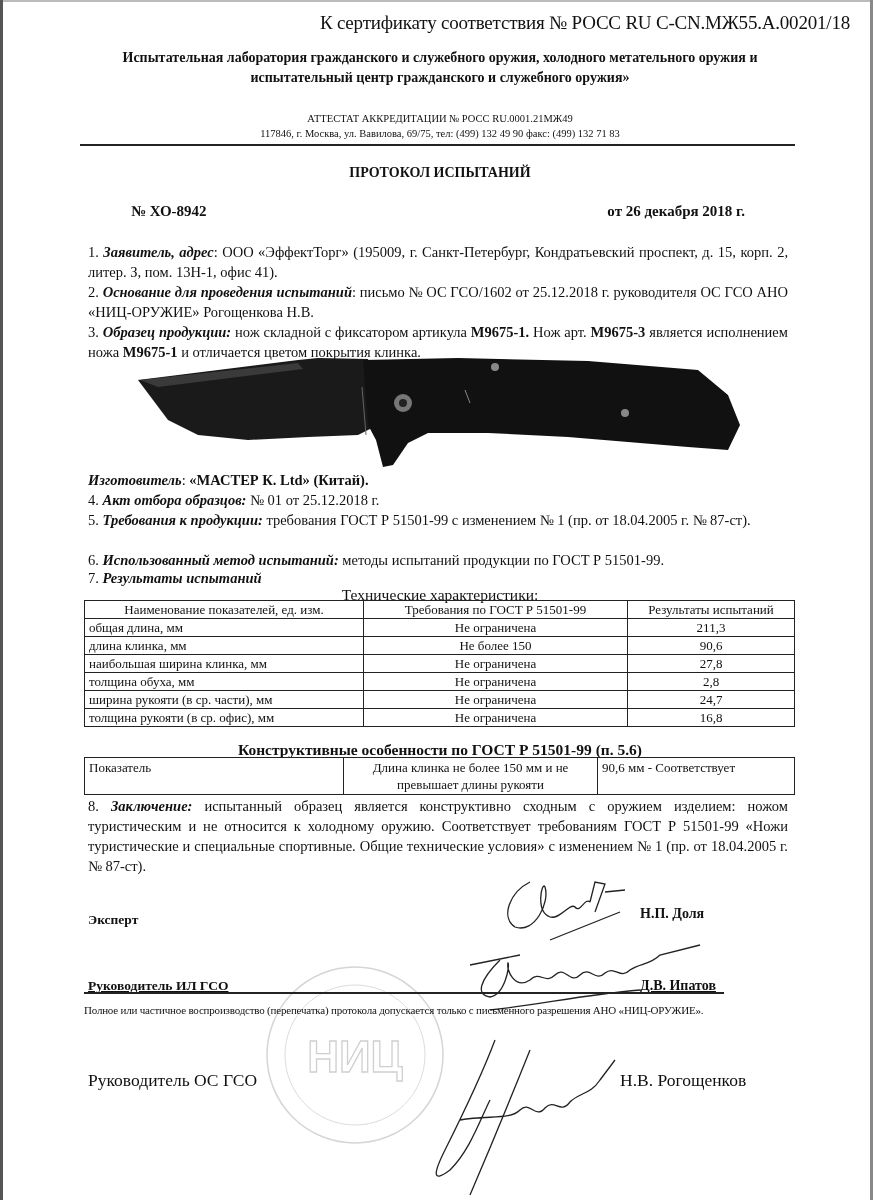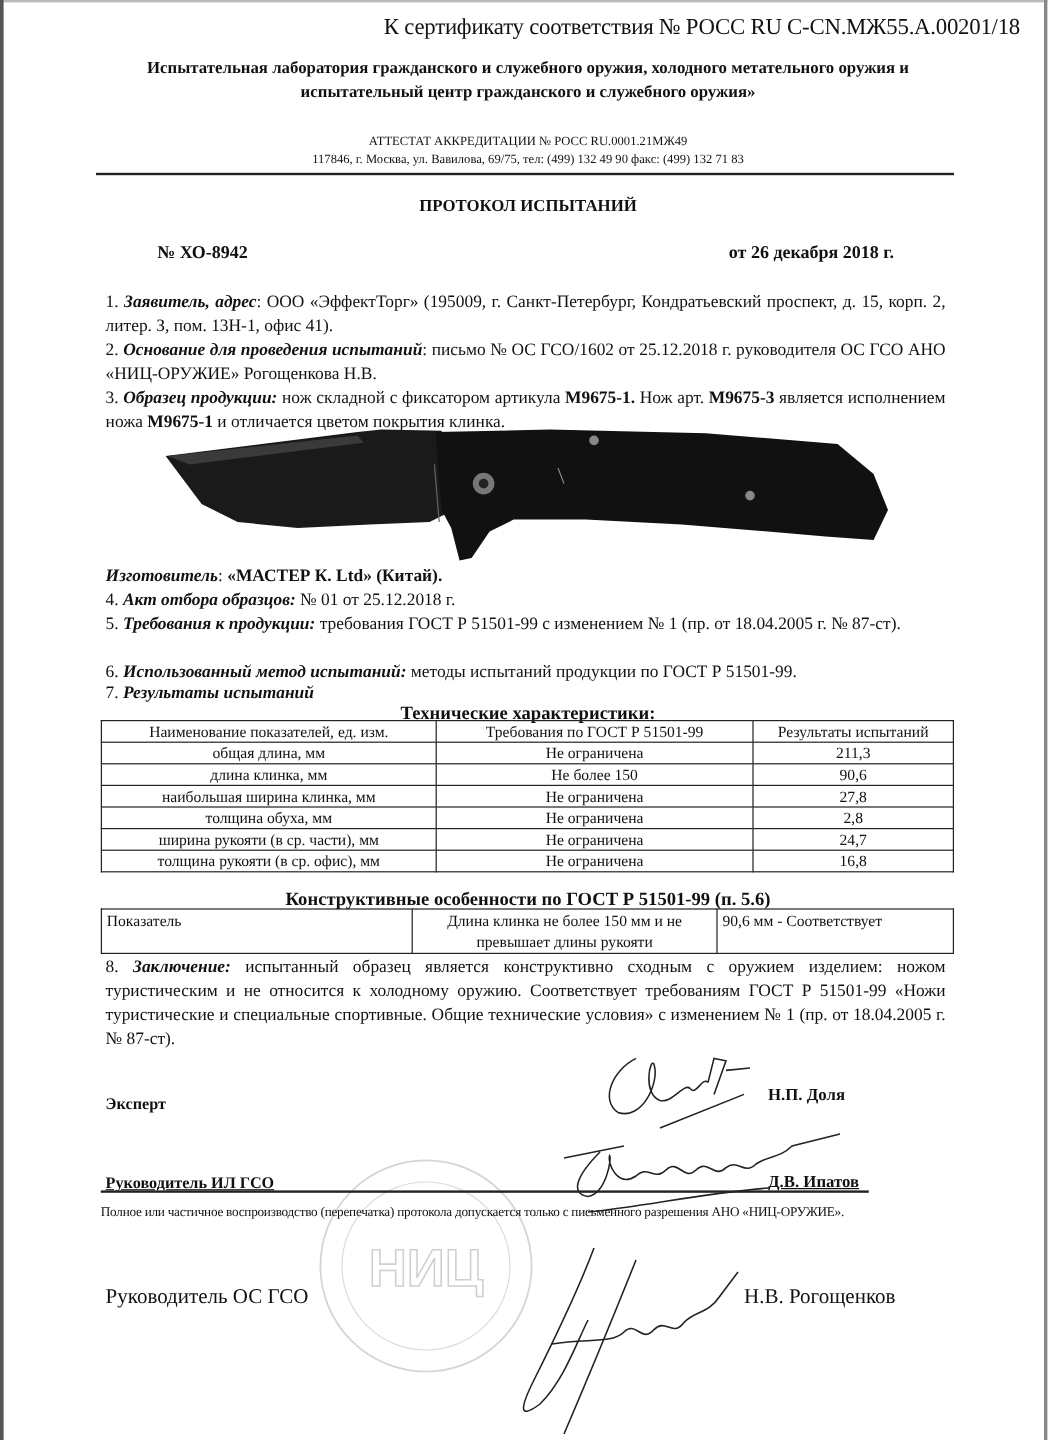--- a/index.html
+++ b/index.html
@@ -24,26 +24,26 @@
                 font-weight: bold; font-size: 15px; }
 
   .para { position: absolute; left: 88px; width: 700px; font-size: 14.5px; line-height: 20px;
           text-align: justify; }
   .para .lbl { font-weight: bold; font-style: italic; }
   .para .b { font-weight: bold; }
 
   .knife { position: absolute; left: 128px; top: 355px; width: 630px; height: 115px; }
 
   .tbl-title { position: absolute; left: 80px; top: 586px; width: 720px; text-align: center;
-               font-weight: bold; font-size: 15.5px; }
+               font-weight: normal; font-size: 15.5px; }
   table.tech { position: absolute; left: 84px; top: 600px; width: 711px; border-collapse: collapse;
                font-size: 13px; }
   table.tech td, table.tech th { border: 1px solid #222; padding: 0 4px; height: 17px; line-height: 15px; }
   table.tech th { font-weight: normal; text-align: center; }
-  table.tech td.c1 { text-align: center; width: 270px; margin-left: 44px; }
+  table.tech td.c1 { text-align: left; width: 270px; margin-left: 44px; }
   table.tech td.c2 { text-align: center; width: 255px; }
   table.tech td.c3 { text-align: center; }
 
   .tbl2-title { position: absolute; left: 80px; top: 741px; width: 720px; text-align: center;
                 font-weight: bold; font-size: 15.5px; }
   table.constr { position: absolute; left: 84px; top: 757px; width: 711px; border-collapse: collapse;
                  font-size: 13px; }
   table.constr td { border: 1px solid #222; padding: 1px 4px; line-height: 17px; vertical-align: top; }
   table.constr td.k1 { width: 250px; }
   table.constr td.k2 { width: 245px; text-align: center; }

